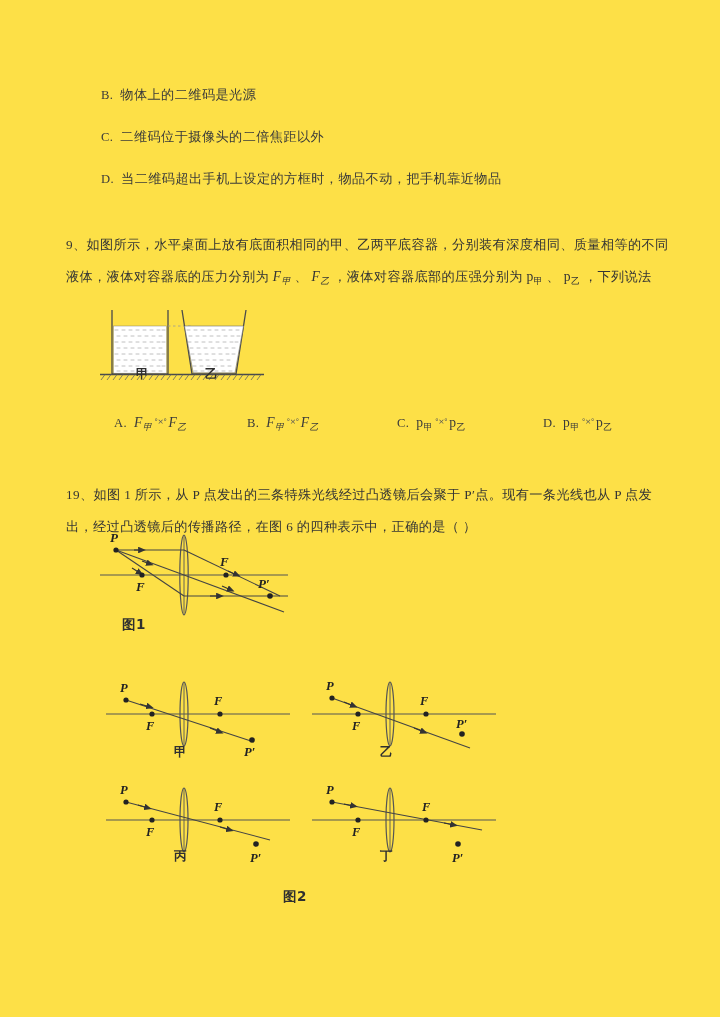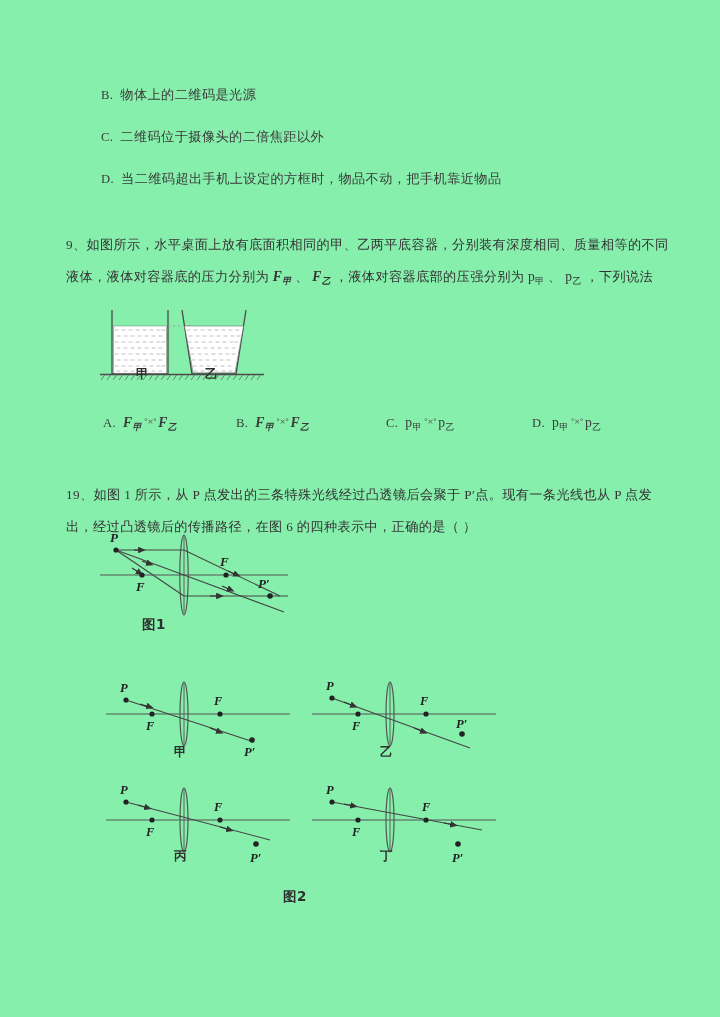--- a/index.html
+++ b/index.html
@@ -11,21 +11,21 @@
     width: 720px;
     height: 1017px;
     position: relative;
     font-family: "Liberation Serif", "DejaVu Serif", serif;
     color: #2b2b2b;
     overflow: hidden;
   }
   .page {
     position: absolute;
     inset: 0;
-    background: #86efac;
+    background: #fde047;
   }
   .opt-line {
     position: absolute;
     font-size: 13.2px;
     letter-spacing: 0.4px;
     white-space: nowrap;
     color: #3a3a3a;
   }
   .opt-letter {
     font-family: "Liberation Serif", serif;
@@ -39,38 +39,38 @@
     letter-spacing: 0.35px;
     color: #343434;
     width: 560px;
     margin-top: 23px;
   }
   .qtext .ln { display: block; white-space: nowrap; }
   .sub { font-size: 9px; vertical-align: -0.28em; }
   .ital {
     font-family: "Liberation Serif", serif;
     font-style: italic;
-    font-weight: 700;
+    font-weight: 400;
     font-size: 13.6px;
   }
   .italp {
     font-family: "Liberation Serif", serif;
     font-size: 13.6px;
   }
   .garble {
     display: inline-block;
     font-size: 7.5px;
     line-height: 7px;
     letter-spacing: -0.5px;
     color: #555;
     transform: translateY(-3px);
     margin: 0 2px;
     font-family: "DejaVu Sans", sans-serif;
   }
-  .ansrow { position: absolute; top: 415px; left: 4px; width: 576px; height: 26px; }
+  .ansrow { position: absolute; top: 415px; left: 15px; width: 576px; height: 26px; }
   .ansrow .opt-line { position: absolute; top: 0; }
   .figlabel {
     position: absolute;
     font-size: 13.5px;
     font-weight: 600;
     color: #2f2f2f;
     letter-spacing: 0.5px;
   }
   .cjk-box {
     display: inline-block;
@@ -333,21 +333,21 @@
       <circle cx="128" cy="47" r="2.6" fill="#222"></circle>
       <circle cx="172" cy="68" r="2.8" fill="#222"></circle>
 
       <text x="12" y="14" font-family="Liberation Serif, serif" font-style="italic" font-size="13" font-weight="600" fill="#222">P</text>
       <text x="38" y="63" font-family="Liberation Serif, serif" font-style="italic" font-size="13" font-weight="600" fill="#222">F</text>
       <text x="122" y="38" font-family="Liberation Serif, serif" font-style="italic" font-size="13" font-weight="600" fill="#222">F</text>
       <text x="160" y="60" font-family="Liberation Serif, serif" font-style="italic" font-size="13" font-weight="600" fill="#222">P′</text>
     </svg>
   </div>
 
-  <div class="figlabel cjk-box" style="top:616px; left:122px;margin-left:20px;">图1</div>
+  <div class="figlabel cjk-box" style="top:616px; left:122px;">图1</div>
 
   <div class="fig" style="top:672px; left:104px;">
     <svg width="190" height="86" viewBox="0 0 190 86">
       <defs>
         <marker id="arr2" markerWidth="7" markerHeight="6" refX="3.5" refY="3" orient="auto">
           <path d="M0,0 L7,3 L0,6 z" fill="#333"></path>
         </marker>
       </defs>
       <line x1="2" y1="42" x2="186" y2="42" stroke="#555" stroke-width="1.1"></line>
       <ellipse cx="80" cy="42" rx="4" ry="32" fill="none" stroke="#555" stroke-width="1.2"></ellipse>

